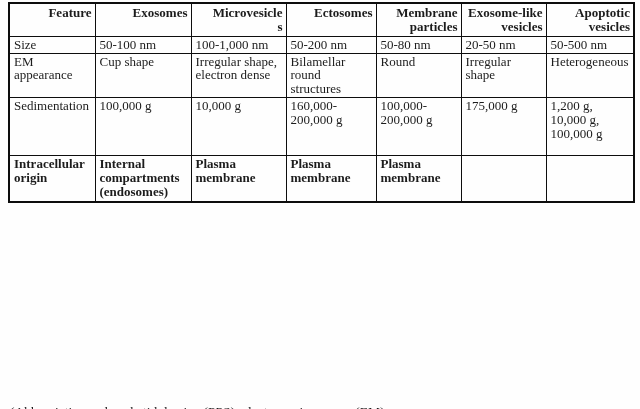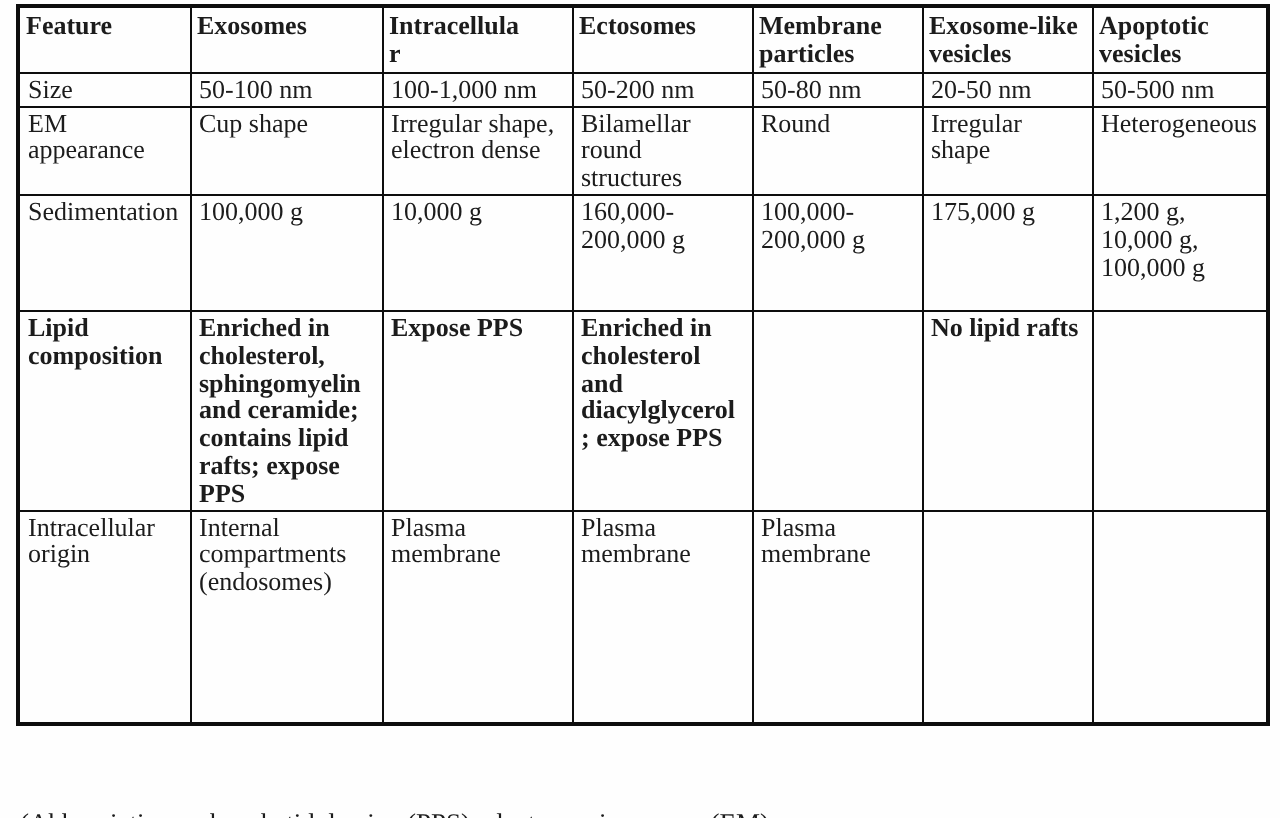--- a/index.html
+++ b/index.html
@@ -31,21 +31,21 @@
     border: 1px solid #0d0d0d;
     vertical-align: top;
     font-size: 13px;
     line-height: 13.8px;
     padding: 1px 4px;
     overflow-wrap: break-word;
     overflow: hidden;
   }
   .vtable th {
     font-weight: bold;
-    text-align: left;
+    text-align: right;
     padding: 2px 3px;
   }
   
   .vtable th:nth-child(3) span {
     display: inline-block;
     max-width: 70px;
     overflow-wrap: break-word;
   }
   thead tr { height: 30px; }
   tbody tr:nth-child(1) { height: 17px; margin-top: 18px; }
@@ -76,21 +76,21 @@
         <col style="width:95px">
       <col style="width:90px">
         <col style="width:85px">
         <col style="width:85px">
       <col style="width:88px">
     </colgroup>
     <thead>
       <tr>
         <th><span>Feature</span></th>
         <th><span>Exosomes</span></th>
-        <th><span>Intracellular</span></th>
+        <th><span>Microvesicles</span></th>
         <th><span>Ectosomes</span></th>
         <th><span>Membrane particles</span></th>
         <th><span>Exosome-like vesicles</span></th>
         <th><span>Apoptotic vesicles</span></th>
       </tr>
     </thead>
     <tbody>
       <tr>
         <td>Size</td>
         <td>50-100 nm</td>
@@ -112,29 +112,20 @@
       <tr>
         <td>Sedimentation</td>
         <td>100,000 g</td>
         <td>10,000 g</td>
         <td>160,000-200,000 g</td>
         <td>100,000-200,000 g</td>
         <td>175,000 g</td>
         <td>1,200 g, 10,000 g, 100,000 g</td>
       </tr>
       <tr>
-        <td>Lipid composition</td>
-        <td>Enriched in cholesterol, sphingomyelin and ceramide; contains lipid rafts; expose PPS</td>
-        <td>Expose PPS</td>
-        <td>Enriched in cholesterol and diacylglycerol; expose PPS</td>
-        <td></td>
-        <td>No lipid rafts</td>
-        <td></td>
-      </tr>
-      <tr>
         <td>Intracellular origin</td>
         <td>Internal compartments (endosomes)</td>
         <td>Plasma membrane</td>
         <td>Plasma membrane</td>
         <td>Plasma membrane</td>
         <td></td>
         <td></td>
       </tr>
     </tbody>
   </table>

